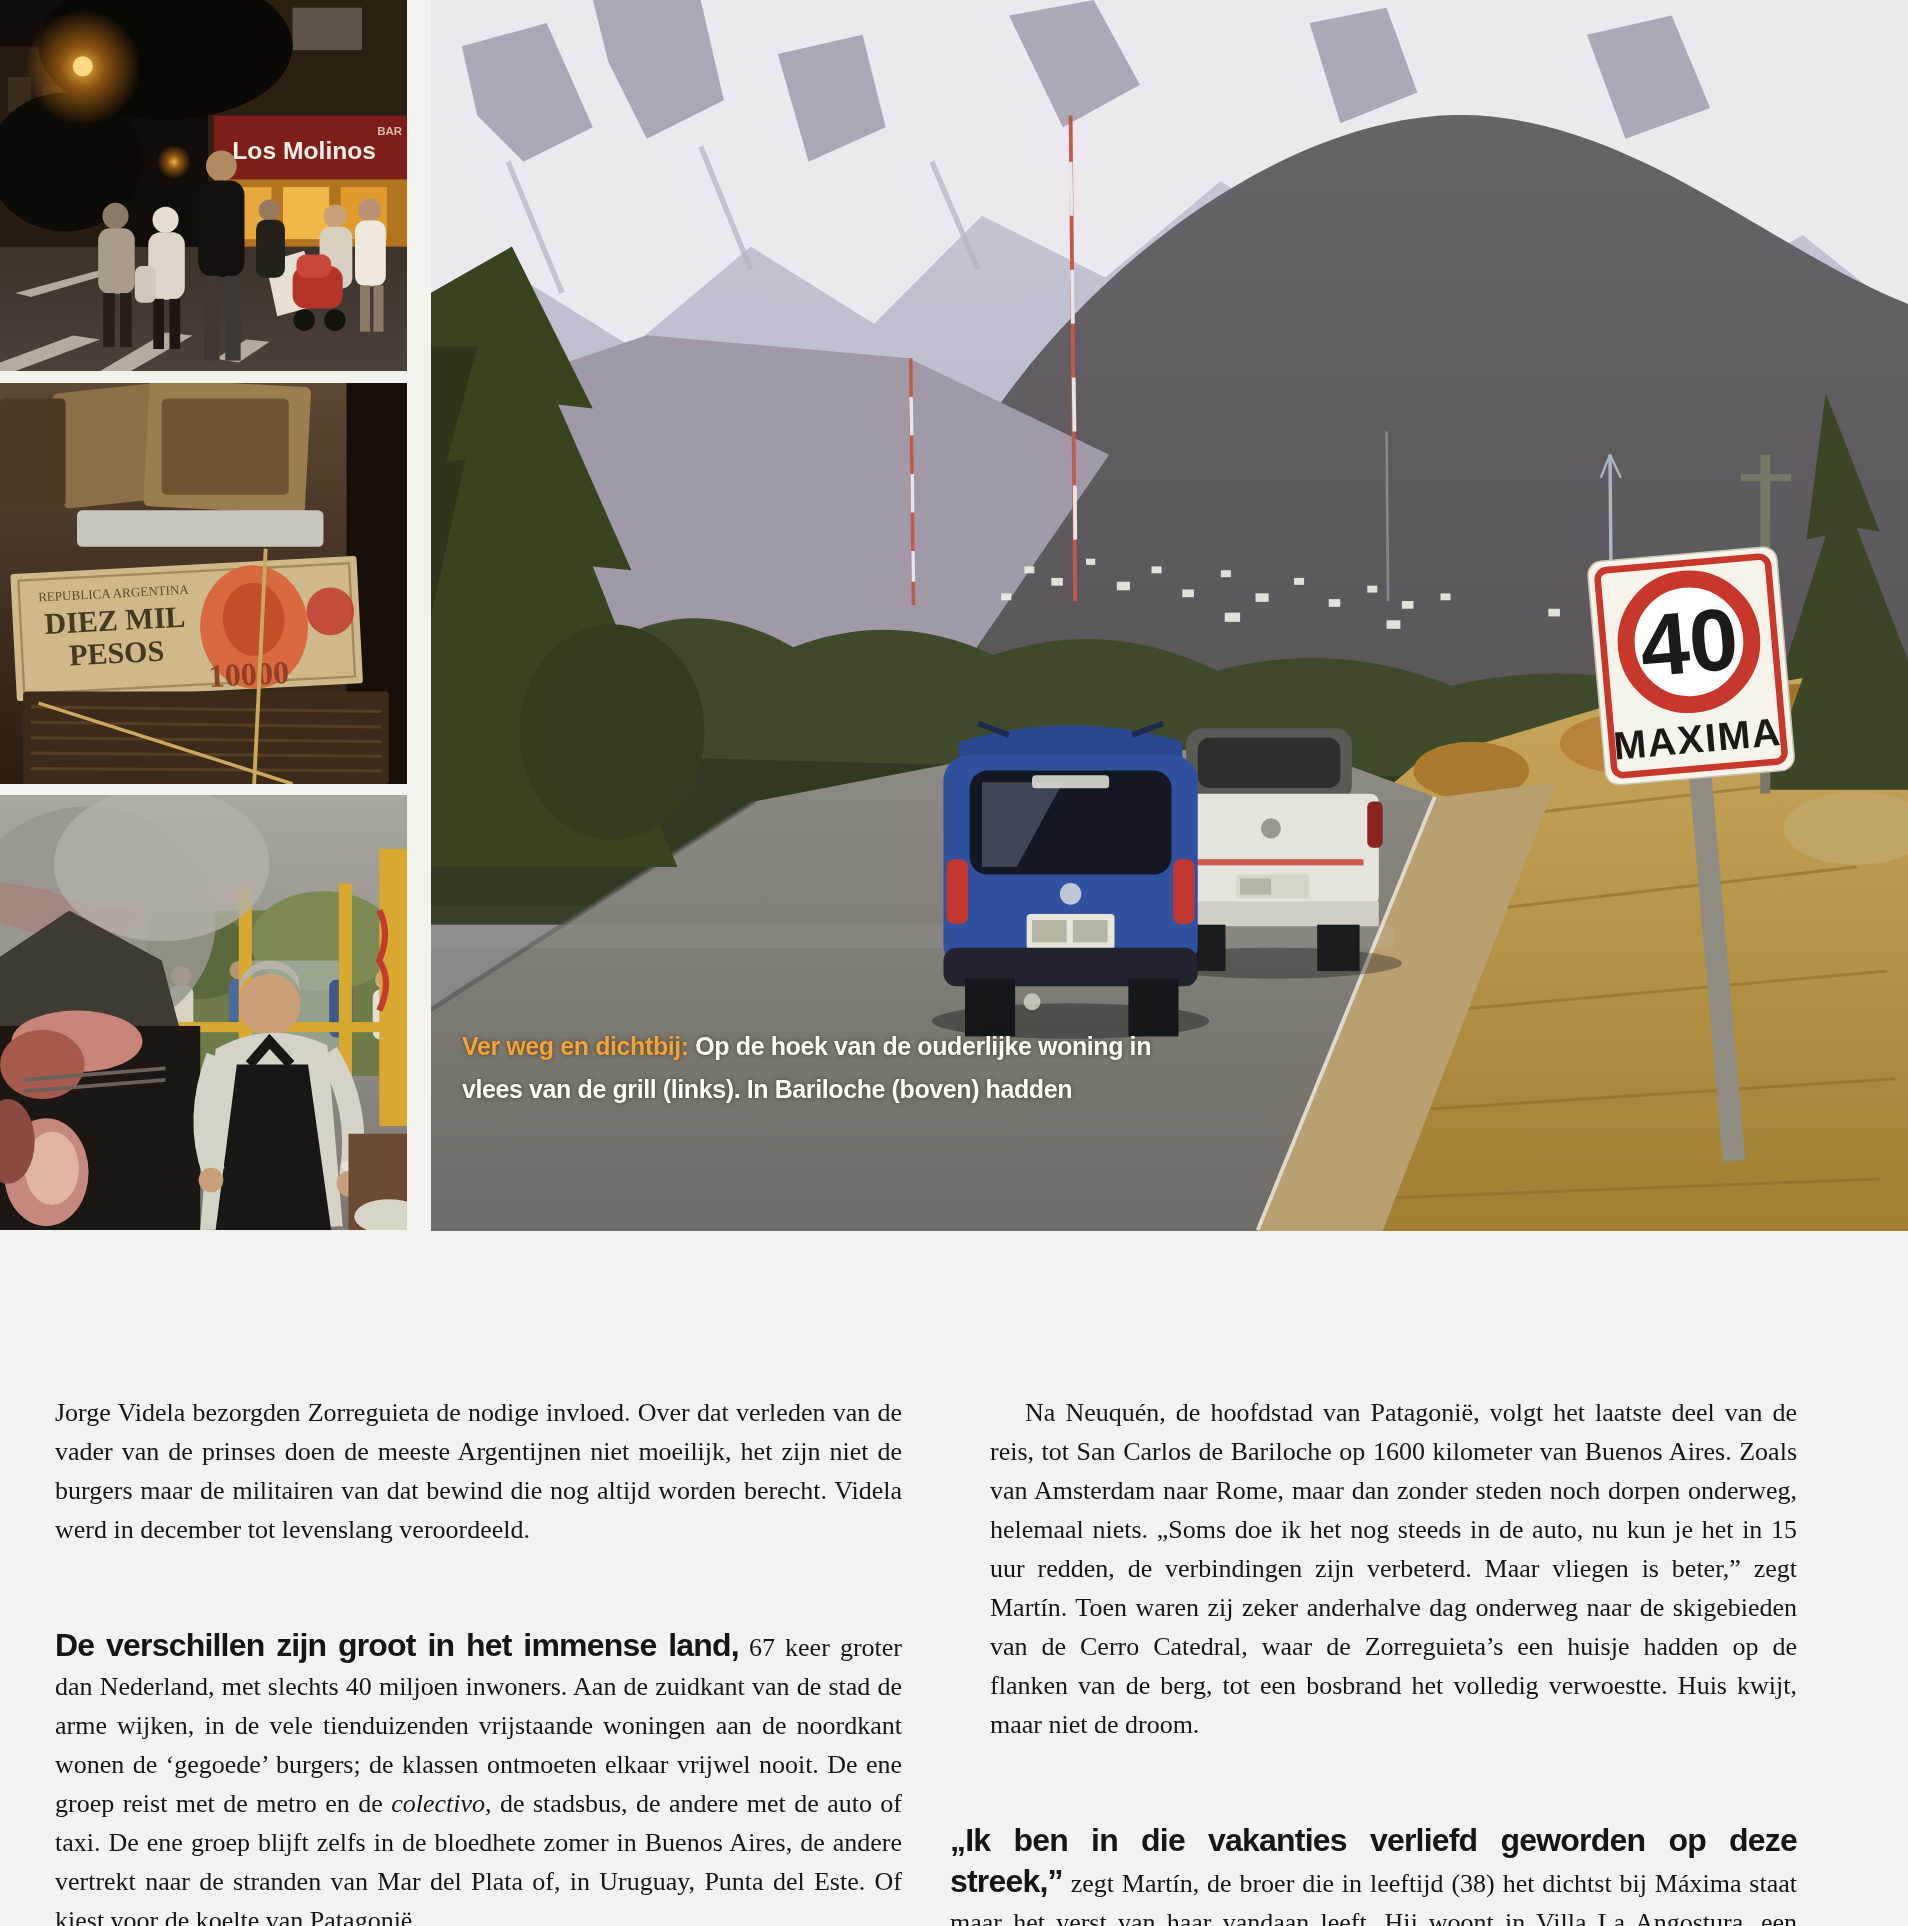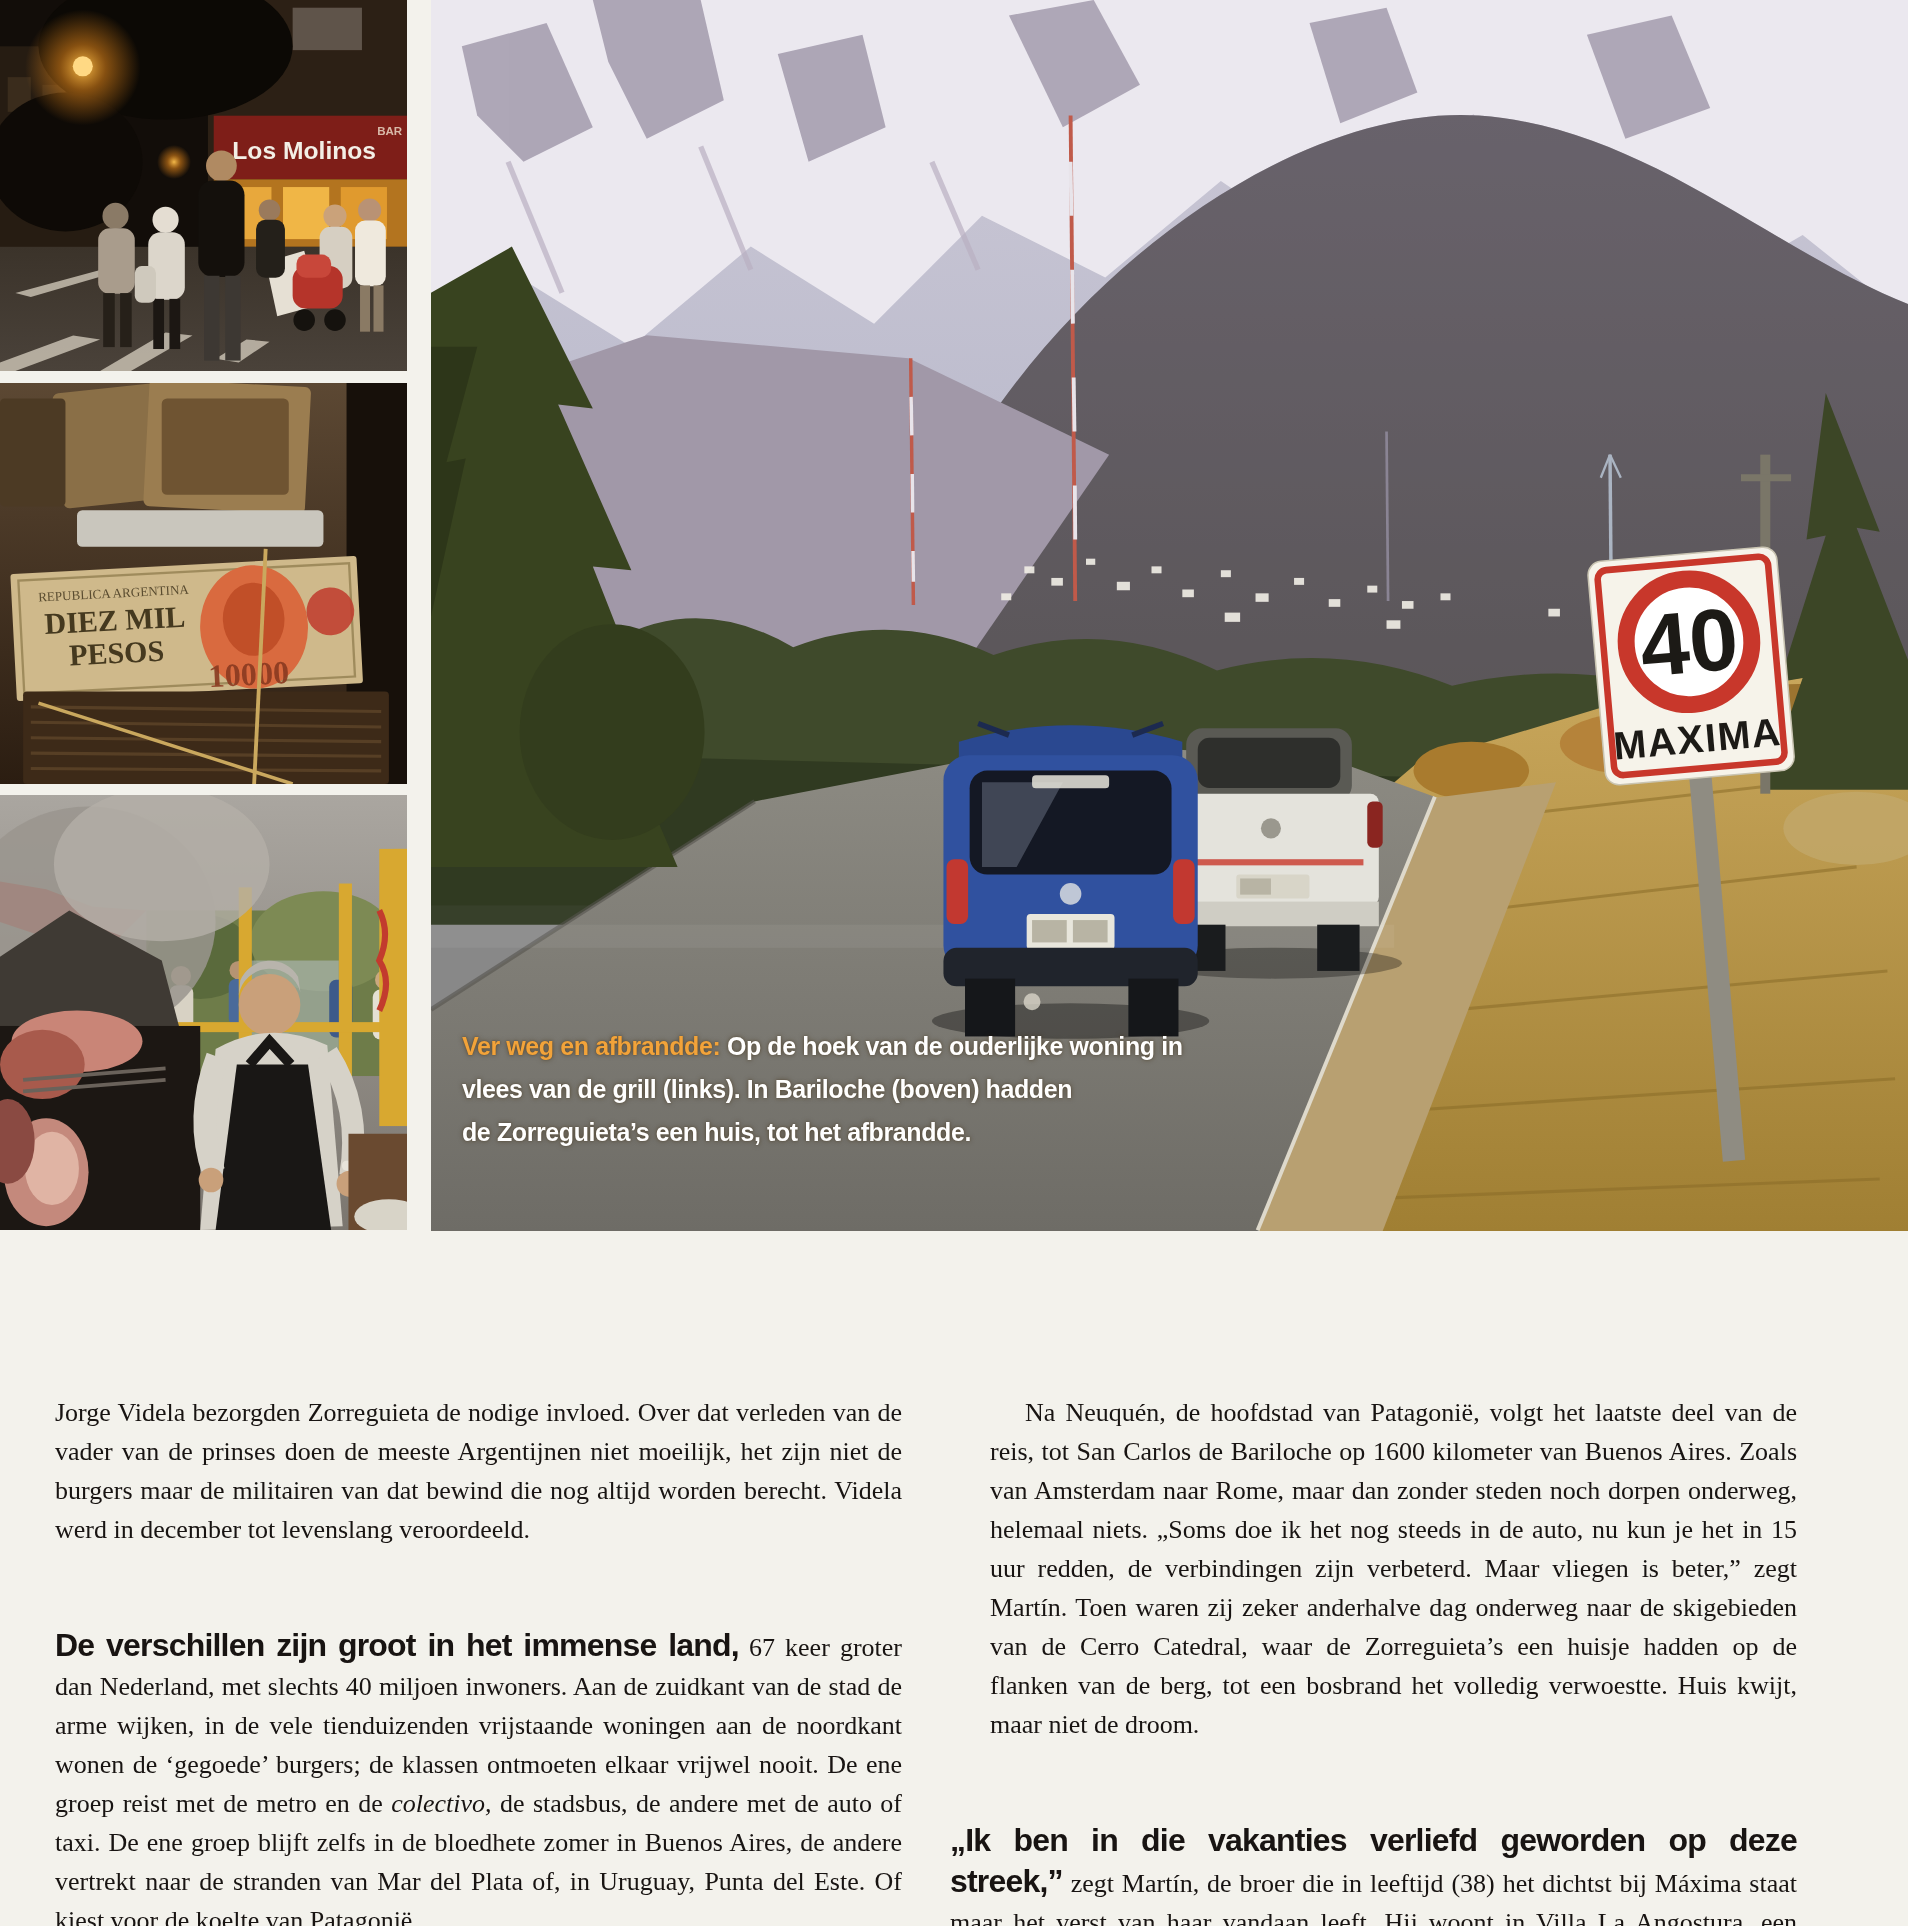--- a/index.html
+++ b/index.html
@@ -418,23 +418,22 @@
         <rect x="0" y="0" width="492" height="582" rx="36" fill="#f6f3ea" stroke="#c9c4b2" stroke-width="4"></rect>
         <rect x="24" y="24" width="444" height="534" rx="24" fill="none" stroke="#c8372b" stroke-width="17"></rect>
         <circle cx="246" cy="228" r="163" fill="#ffffff" stroke="#c8372b" stroke-width="44"></circle>
         <text x="246" y="308" text-anchor="middle" font-family="Liberation Sans, sans-serif" font-weight="700" font-size="228" fill="#1c1a16">40</text>
         <text x="246" y="516" text-anchor="middle" font-family="Liberation Sans, sans-serif" font-weight="700" font-size="102" fill="#1c1a16" letter-spacing="4">MAXIMA</text>
       </g>
     </svg>
   </div>
 
   <div class="caption">
-    <div><span class="lead">Ver weg en afbrandde:</span><span> Op de hoek van de ouderlijke woning in</span></div>
+    <div><span class="lead">Ver weg en dichtbij:</span><span> Op de hoek van de ouderlijke woning in</span></div>
     <div>vlees van de grill (links). In Bariloche (boven) hadden</div>
-    <div>de Zorreguieta’s een huis, tot het afbrandde.</div>
   </div>
 
   <div class="col" id="col-left">
     <p>Jorge Videla bezorgden Zorreguieta de nodige invloed. Over dat verleden van de vader van de prinses doen de meeste Argentijnen niet moeilijk, het zijn niet de burgers maar de militairen van dat bewind die nog altijd worden berecht. Videla werd in december tot levenslang veroordeeld.</p>
     <p class="sp"><span class="lead-sans">De verschillen zijn groot in het immense land,</span><span> 67 keer groter dan Nederland, met slechts 40 miljoen inwoners. Aan de zuidkant van de stad de arme wijken, in de vele tienduizenden vrijstaande woningen aan de noordkant wonen de ‘gegoede’ burgers; de klassen ontmoeten elkaar vrijwel nooit. De ene groep reist met de metro en de </span><span class="ital">colectivo,</span><span> de stadsbus, de andere met de auto of taxi. De ene groep blijft zelfs in de bloedhete zomer in Buenos Aires, de andere vertrekt naar de stranden van Mar del Plata of, in Uruguay, Punta del Este. Of kiest voor de koelte van Patagonië.</span></p>
 
   </div>
 
   <div class="col" id="col-right">
     <p class="ind">Na Neuquén, de hoofdstad van Patagonië, volgt het laatste deel van de reis, tot San Carlos de Bariloche op 1600 kilometer van Buenos Aires. Zoals van Amsterdam naar Rome, maar dan zonder steden noch dorpen onderweg, helemaal niets. „Soms doe ik het nog steeds in de auto, nu kun je het in 15 uur redden, de verbindingen zijn verbeterd. Maar vliegen is beter,” zegt Martín. Toen waren zij zeker anderhalve dag onderweg naar de skigebieden van de Cerro Catedral, waar de Zorreguieta’s een huisje hadden op de flanken van de berg, tot een bosbrand het volledig verwoestte. Huis kwijt, maar niet de droom.</p>

